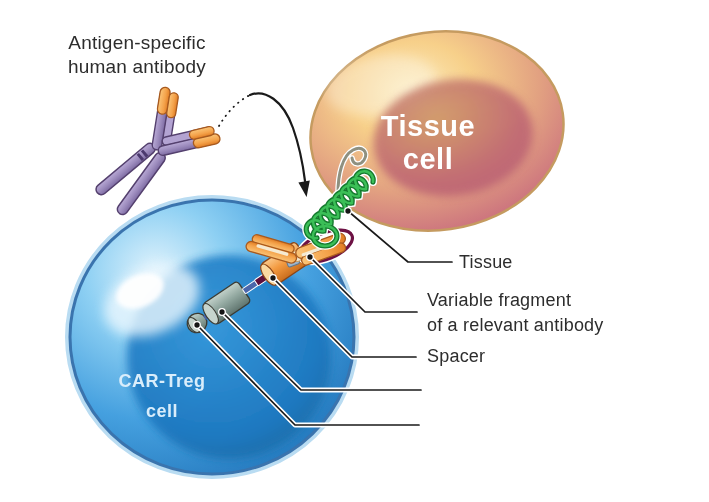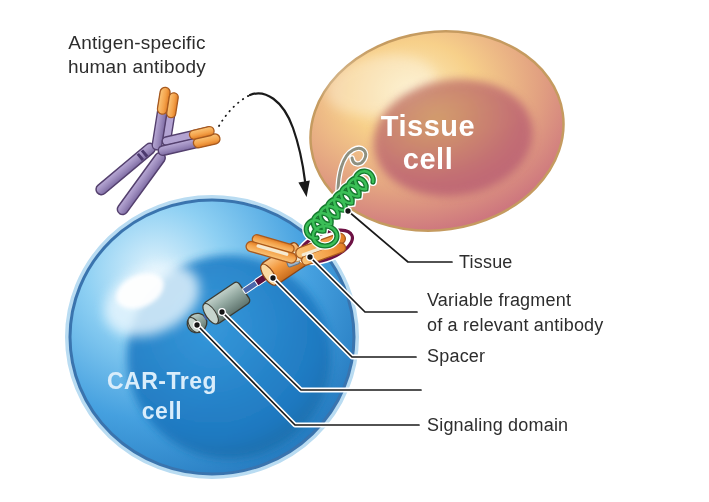--- a/index.html
+++ b/index.html
@@ -7,21 +7,21 @@
     position:relative;width:656px;height:502px;background:#ffffff;overflow:hidden;
     font-family:"Liberation Sans",sans-serif;
   }
   #art{position:absolute;left:0;top:0;}
   .lbl{
     position:absolute;color:#2d2d2d;font-size:18px;line-height:21px;
     white-space:pre-line;letter-spacing:.2px;
   }
   #antibody-label{left:28px;top:31px;width:218px;text-align:center;font-size:19px;line-height:24px;}
   #tissue-label{left:357px;top:110px;width:142px;text-align:center;font-weight:700;font-size:29px;line-height:33px;color:#ffffff;letter-spacing:.5px;}
-  #car-label{left:82px;top:366px;width:160px;text-align:center;font-weight:700;font-size:23px;line-height:30px;color:#d9edfb;letter-spacing:.5px;}
+  #car-label{left:82px;top:366px;width:160px;text-align:center;font-weight:700;font-size:18px;line-height:30px;color:#d9edfb;letter-spacing:.5px;}
   #callout-antigen{left:459px;top:252px;}
   #callout-varfrag{left:427px;top:288px;line-height:25px;}
   #callout-spacer{left:427px;top:346px;}
   #callout-costim{left:427px;top:380px;}
   #callout-signal{left:427px;top:415px;}
 </style>
 </head>
 <body>
 
 <div id="stage">
@@ -229,15 +229,14 @@
 human antibody</div>
   <div class="lbl" id="tissue-label">Tissue
 cell</div>
   <div class="lbl" id="car-label">CAR-Treg
 cell</div>
 
   <div class="lbl" id="callout-antigen">Tissue</div>
   <div class="lbl" id="callout-varfrag">Variable fragment
 of a relevant antibody</div>
   <div class="lbl" id="callout-spacer">Spacer</div>
-  <div class="lbl" id="callout-signal">Signaling domain</div>
 
 </div>
 
 </body></html>

